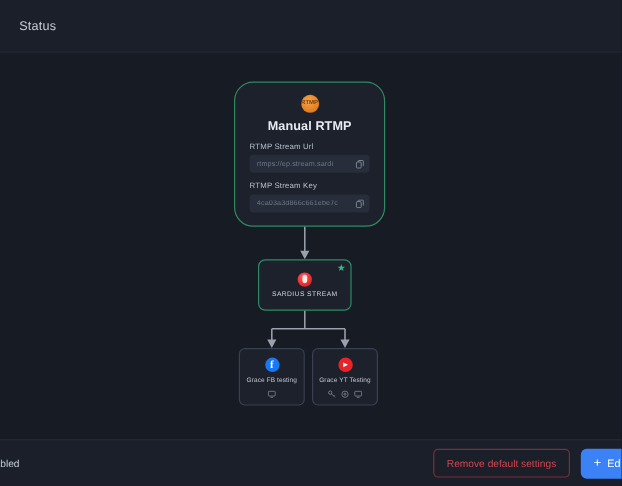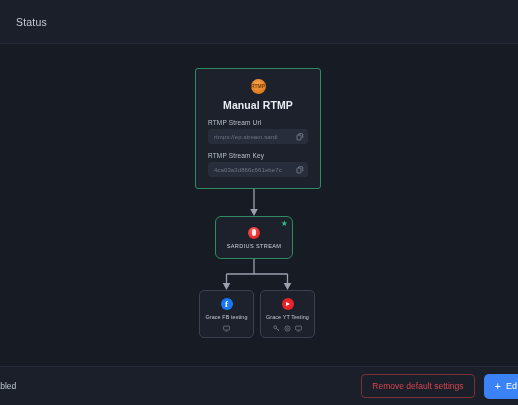--- a/index.html
+++ b/index.html
@@ -25,21 +25,21 @@
 
   
   .canvas {
     position: absolute; top: 44px; left: 0; width: 518px; height: 322px;
     background: #171b24; overflow: hidden;
   }
 
   
   .rtmp-card {
     position: absolute; left: 195px; top: 24px; width: 126px; height: 121px;
-    background: #1c212c; border: 1.4px solid #2f8a63; border-radius: 3px;
+    background: #1c212c; border: 1.4px solid #2f8a63; border-radius: 16px;
     padding: 8px 12px 10px 12px;
   }
   .rtmp-badge {
     width: 15px; height: 15px; border-radius: 50%;
     background: radial-gradient(circle at 42% 35%, #f5a44a 0%, #e07c1e 70%, #c96a12 100%);
     margin: 2px auto 0 auto; display: flex; align-items: center; justify-content: center;
   }
   .rtmp-badge-glyph { font-size: 5px; color: #7a3d06; font-weight: bold; line-height: 1; }
   .rtmp-title {
     text-align: center; font-size: 10.5px; font-weight: bold; color: #e8ecf2;

